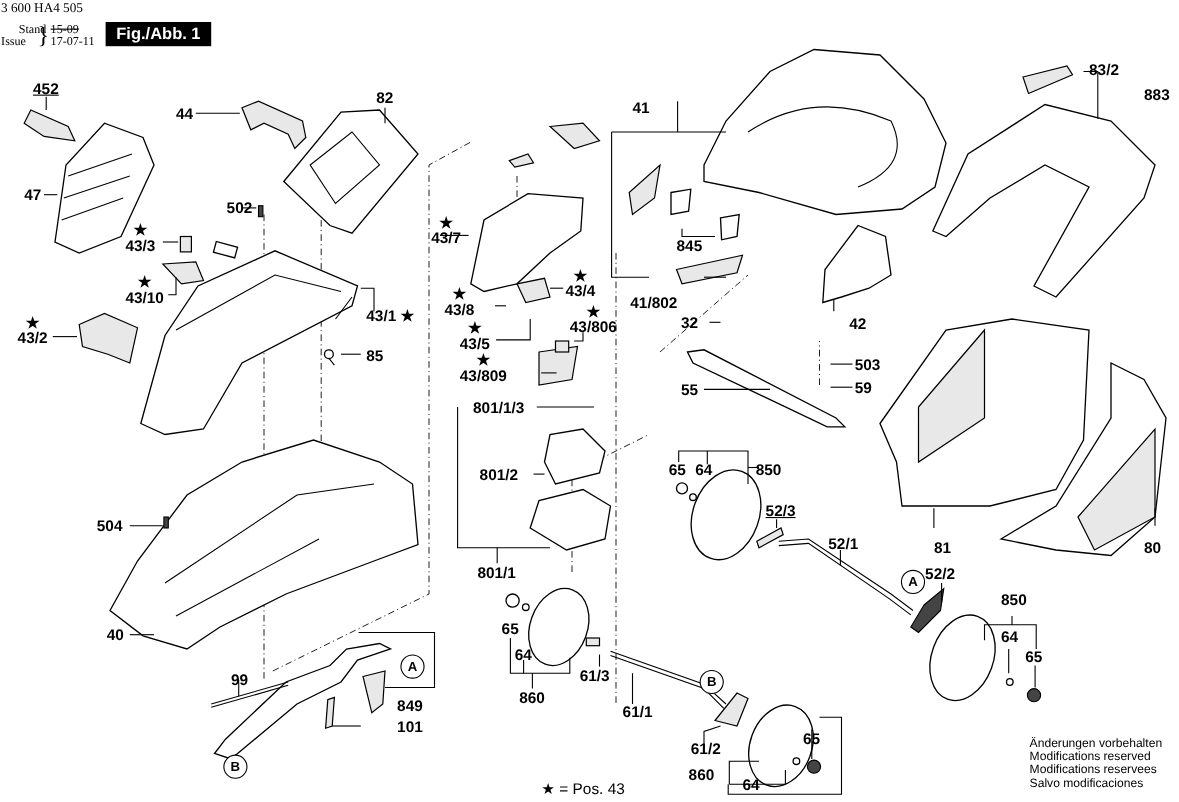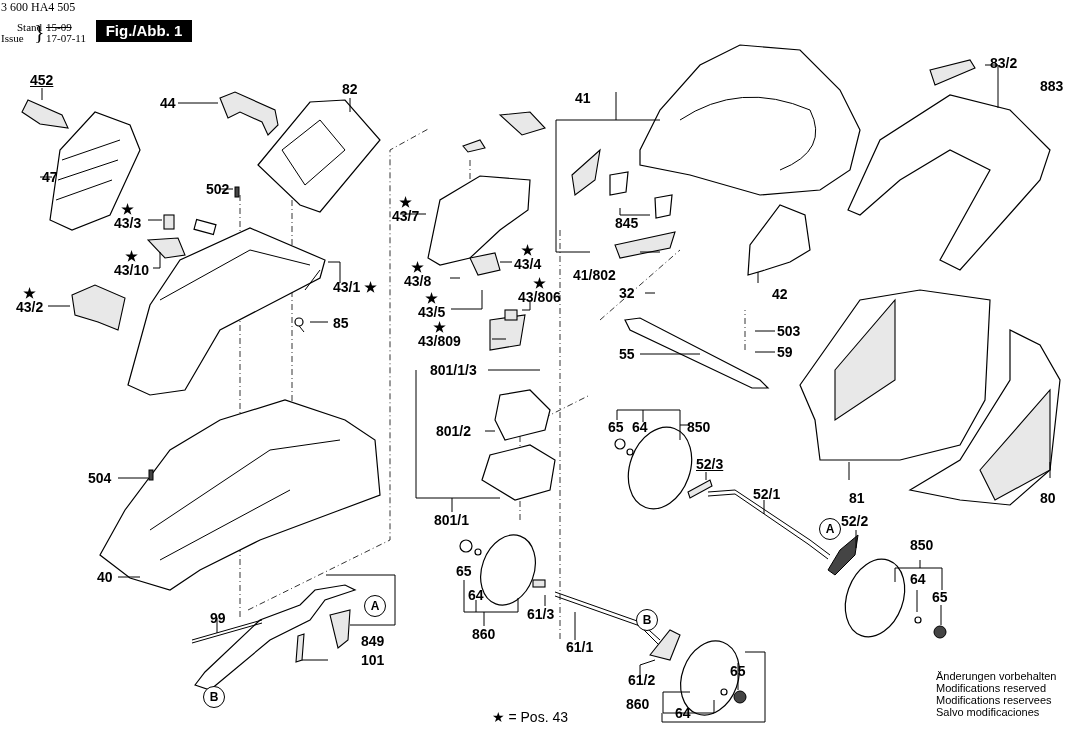--- a/index.html
+++ b/index.html
@@ -183,21 +183,21 @@
     <path class="lead" d="M545 595 L545 606"></path>
     <path class="lead" d="M575 640 L575 612"></path>
     <path class="lead" d="M640 680 L640 665 L655 660"></path>
     <path class="lead" d="M738 663 L738 690"></path>
     <path class="lead" d="M663 713 L663 692 L690 692 M663 713 L714 713 L714 700"></path>
     <path class="lead" d="M745 652 L765 652 L765 722 L662 722 L662 713"></path>
   </g>
 </svg>
 
 <div class="lbl" style="left:30px;top:73px;text-decoration:underline;">452</div>
-<div class="lbl" style="left:22px;top:170px;margin-left:20px;">47</div>
+<div class="lbl" style="left:22px;top:170px;">47</div>
 <div class="lbl" style="left:160px;top:96px;">44</div>
 <div class="lbl" style="left:342px;top:82px;">82</div>
 <div class="lbl" style="left:206px;top:182px;">502</div>
 <div class="lbl" style="left:114px;top:203px;text-align:center;"><span class="star">★</span><span>43/3</span></div>
 <div class="lbl" style="left:114px;top:250px;text-align:center;"><span class="star">★</span><span>43/10</span></div>
 <div class="lbl" style="left:16px;top:287px;text-align:center;"><span class="star">★</span><span>43/2</span></div>
 <div class="lbl" style="left:333px;top:280px;">43/1 ★</div>
 <div class="lbl" style="left:333px;top:316px;">85</div>
 <div class="lbl" style="left:88px;top:471px;">504</div>
 <div class="lbl" style="left:97px;top:570px;">40</div>

